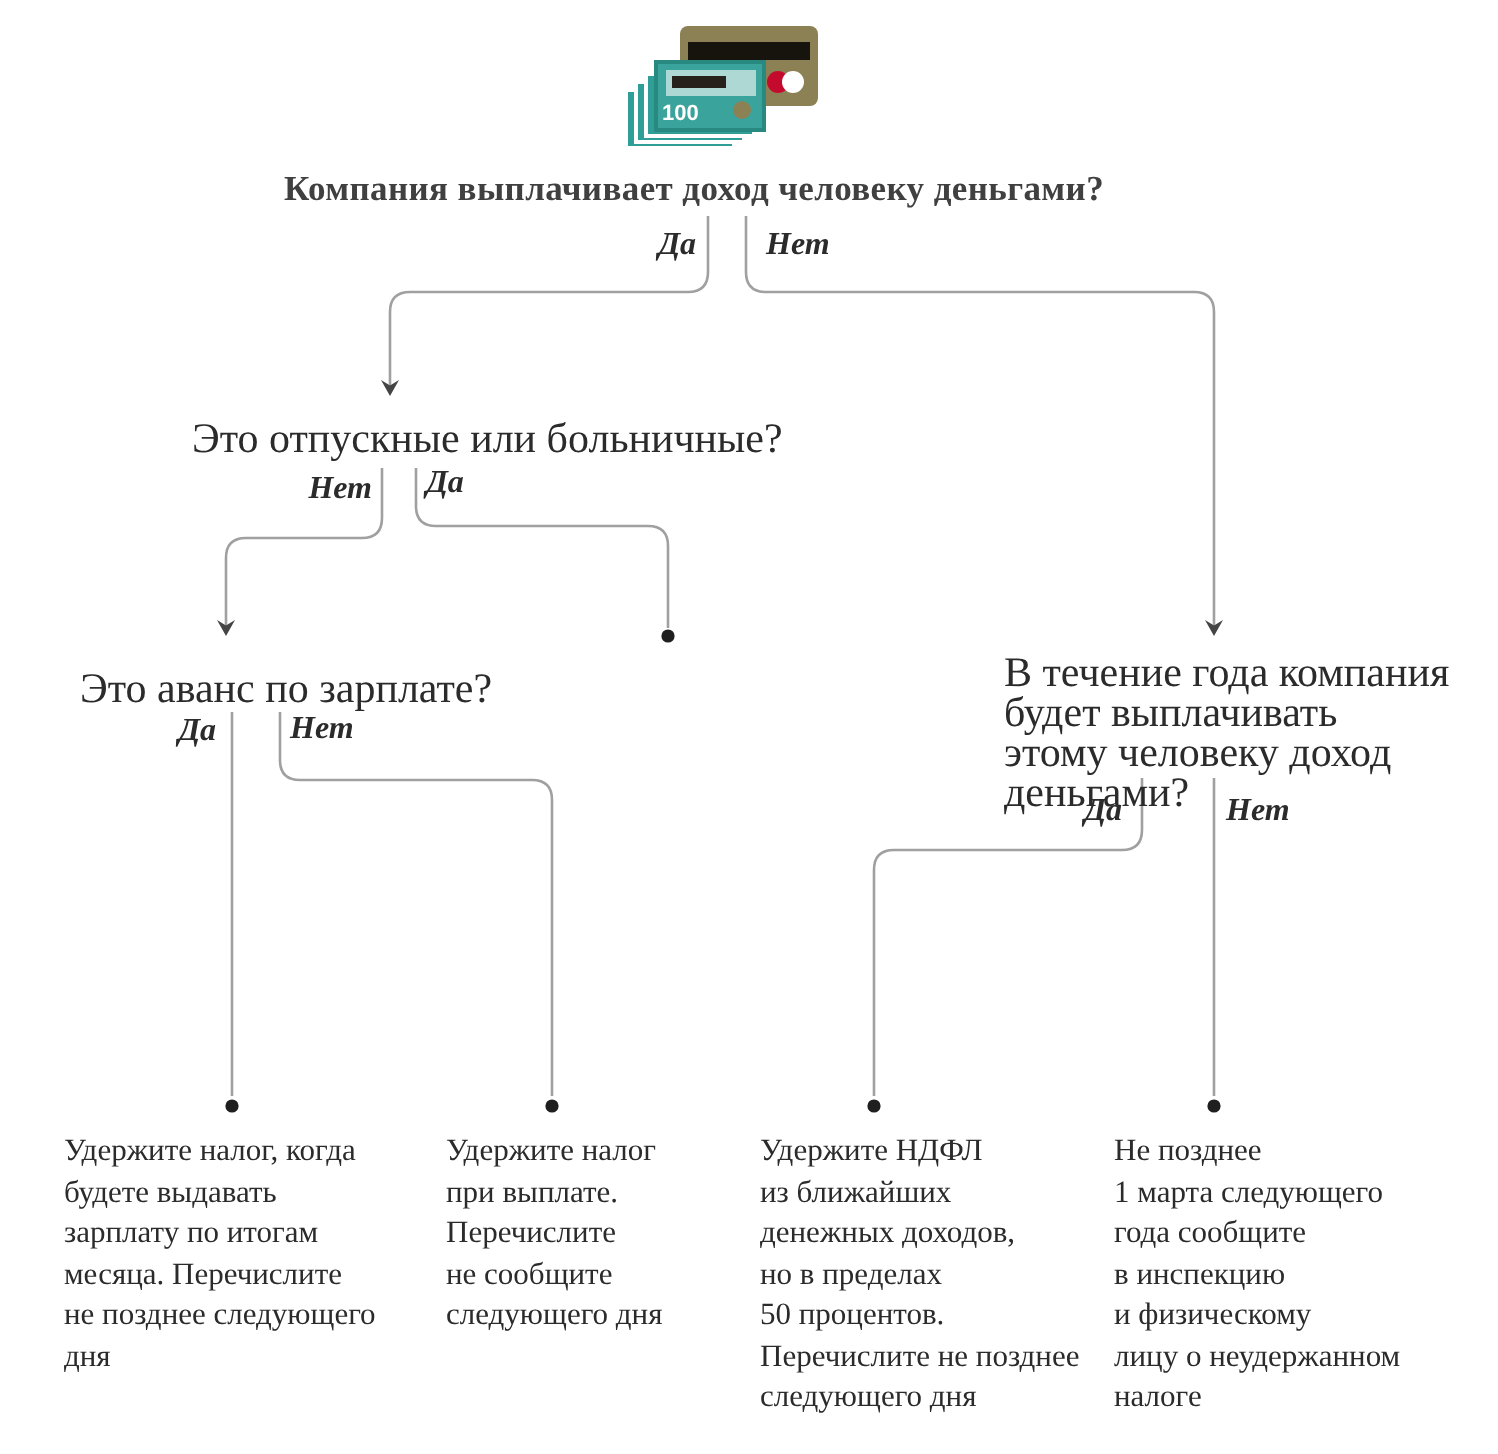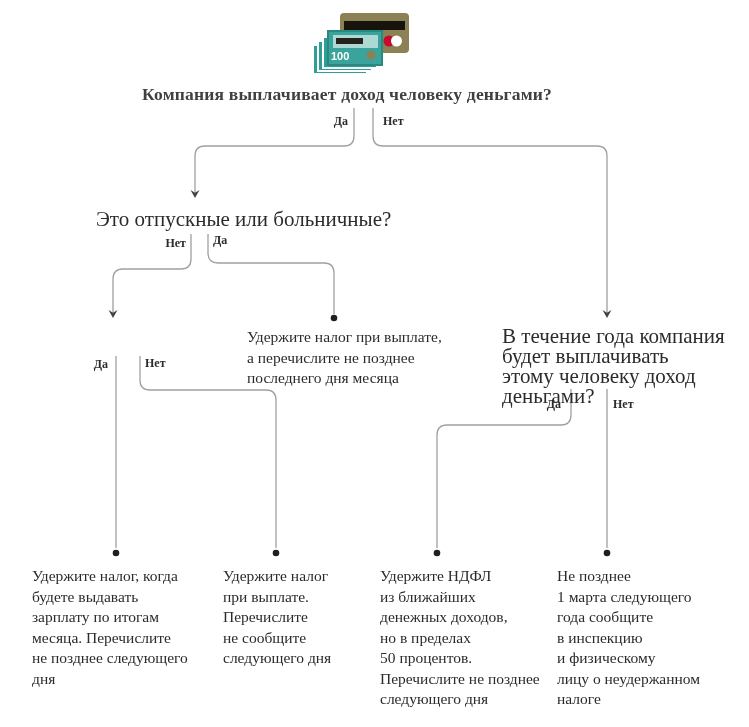--- a/index.html
+++ b/index.html
@@ -23,21 +23,22 @@
     font-size:21px;
     line-height:20px;
     white-space:pre-line;
   }
   .outcome{
     font-size:15.5px;
     line-height:20.5px;
     white-space:pre-line;
   }
   .branch-label{
-    font-size:12px;
+    font-size:16px;
+    font-style:italic;
     font-weight:600;
     white-space:nowrap;
   }
   .ta-r{text-align:right;}
   svg{display:block;}
   .connectors{position:absolute;left:0;top:0;}
 </style>
 </head>
 <body>
 
@@ -89,26 +90,24 @@
 
   <div class="abs title" style="left:142px;top:84px">Компания выплачивает доход человеку деньгами?</div>
 
   <div class="abs branch-label ta-r" style="left:298px;top:114px;width:50px">Да</div>
   <div class="abs branch-label" style="left:383px;top:114px">Нет</div>
 
   <div class="abs question" style="left:96px;top:209px">Это отпускные или больничные?</div>
   <div class="abs branch-label ta-r" style="left:136px;top:236px;width:50px">Нет</div>
   <div class="abs branch-label" style="left:213px;top:233px">Да</div>
 
+  <div class="abs question" style="left:40px;top:334px">Это аванс по зарплате?</div>
   <div class="abs branch-label ta-r" style="left:58px;top:357px;width:50px">Да</div>
   <div class="abs branch-label" style="left:145px;top:356px">Нет</div>
 
-  <div class="abs outcome" style="left:247px;top:327px">Удержите налог при выплате,
-а перечислите не позднее
-последнего дня месяца</div>
 
   <div class="abs question" style="left:502px;top:326px">В течение года компания
 будет выплачивать
 этому человеку доход деньгами?</div>
   <div class="abs branch-label ta-r" style="left:511px;top:397px;width:50px">Да</div>
   <div class="abs branch-label" style="left:613px;top:397px">Нет</div>
 
   <div class="abs outcome" style="left:32px;top:566px">Удержите налог, когда
 будете выдавать
 зарплату по итогам

